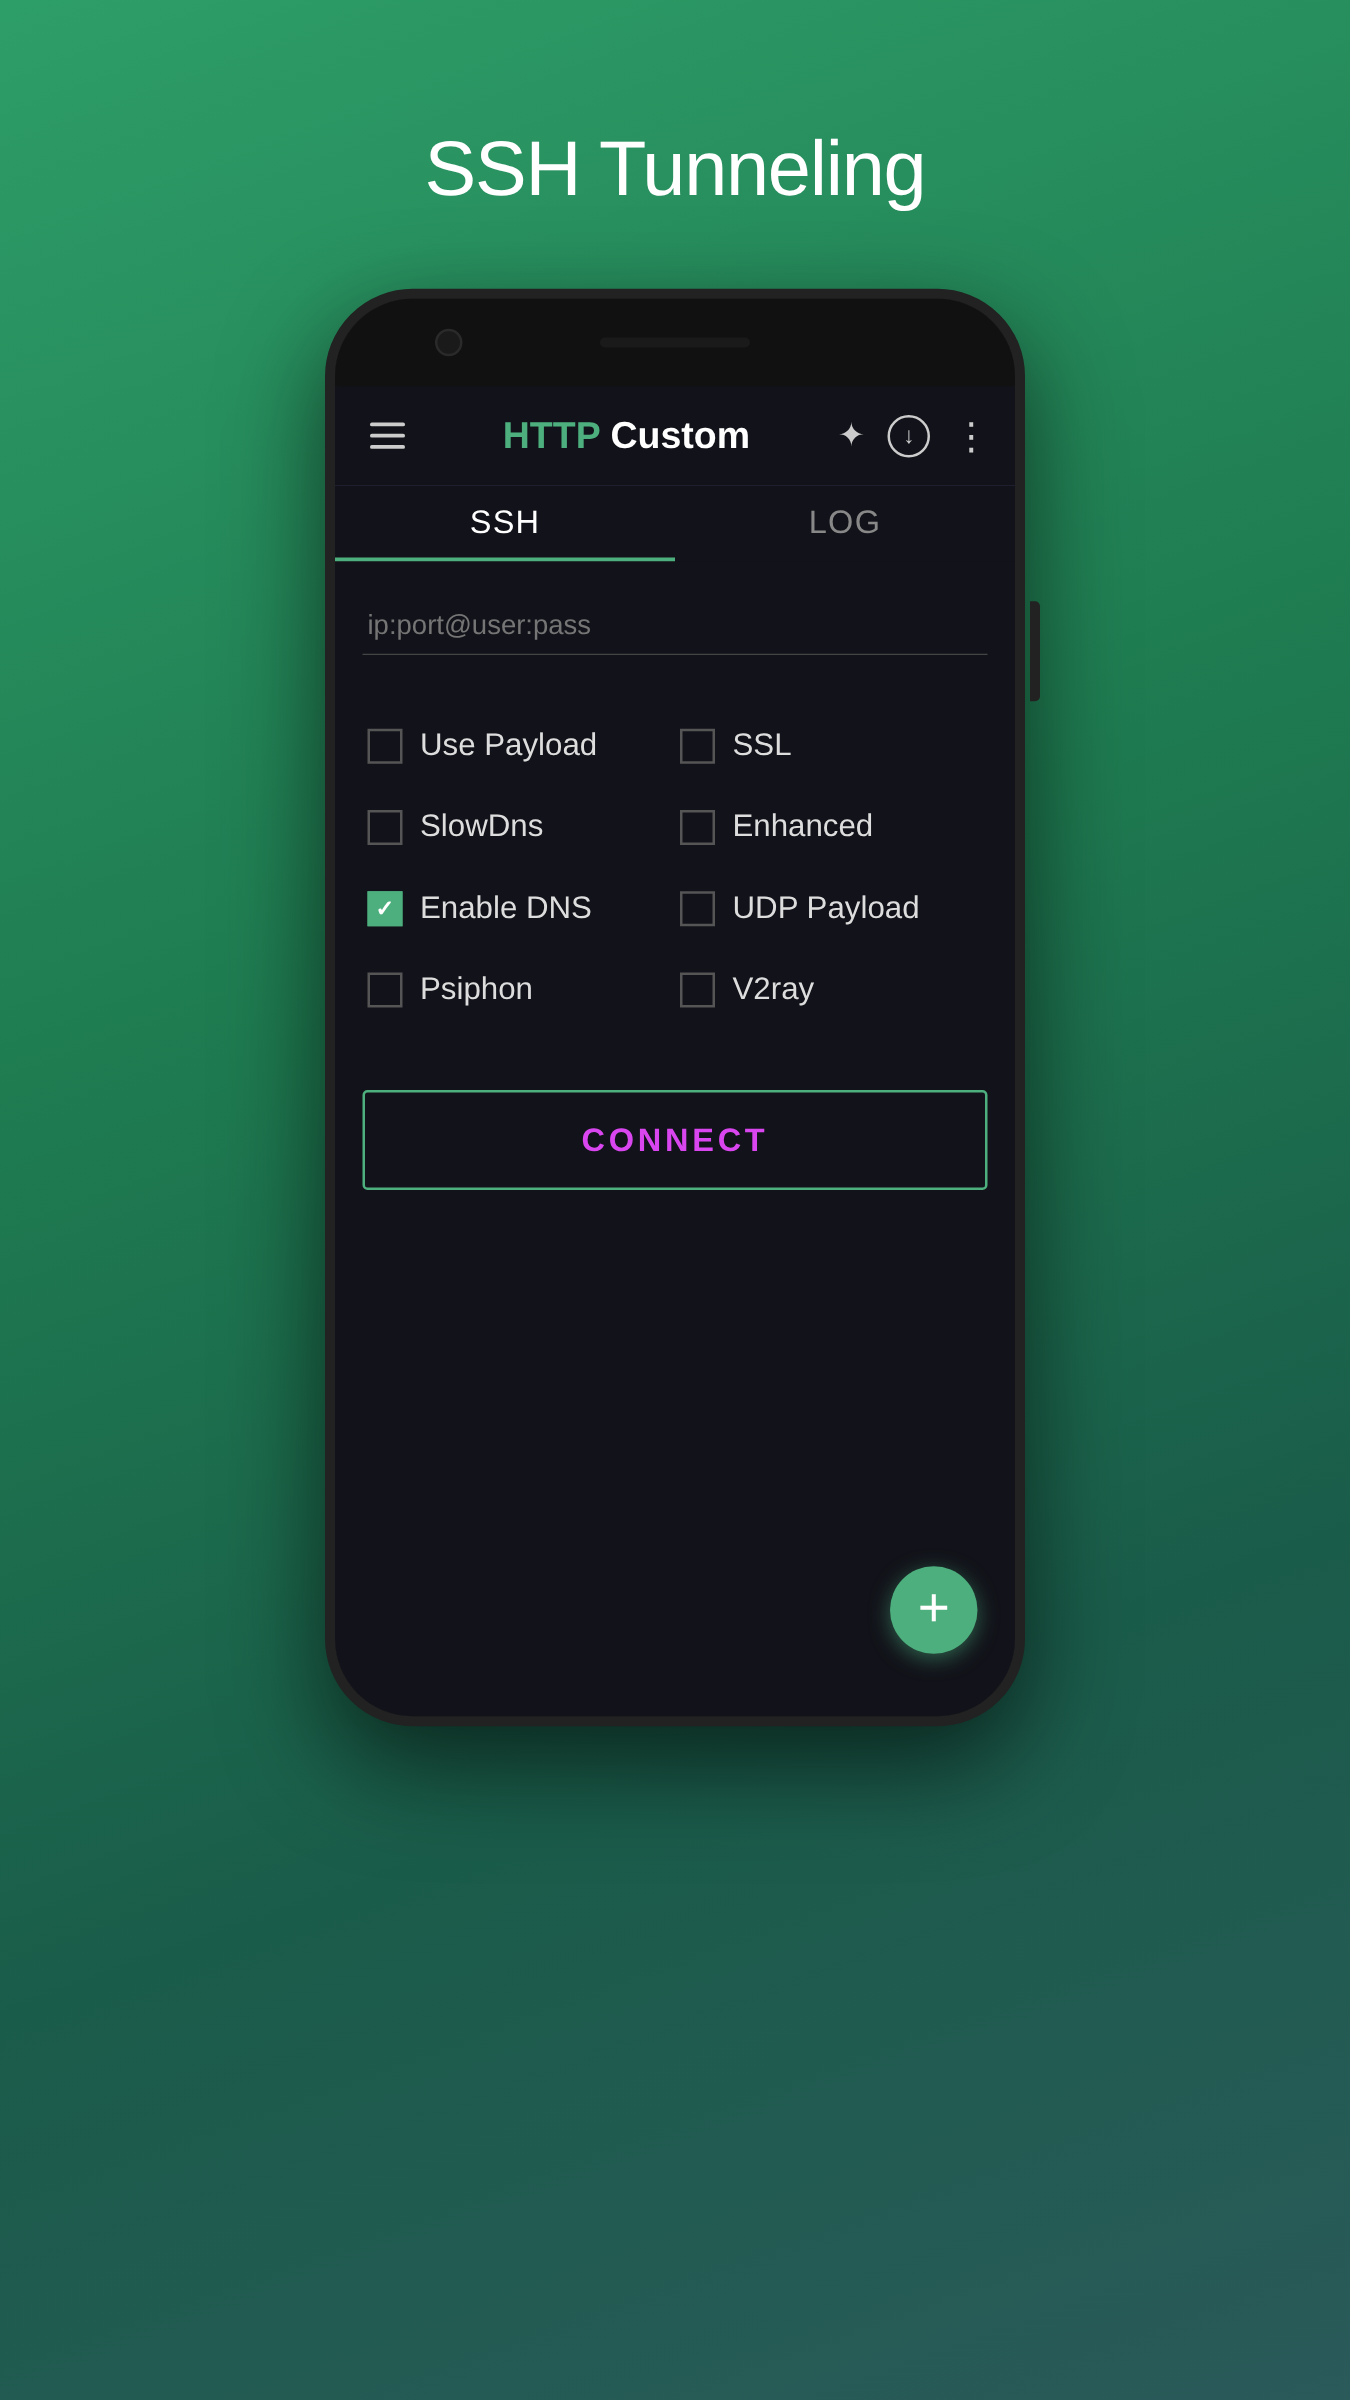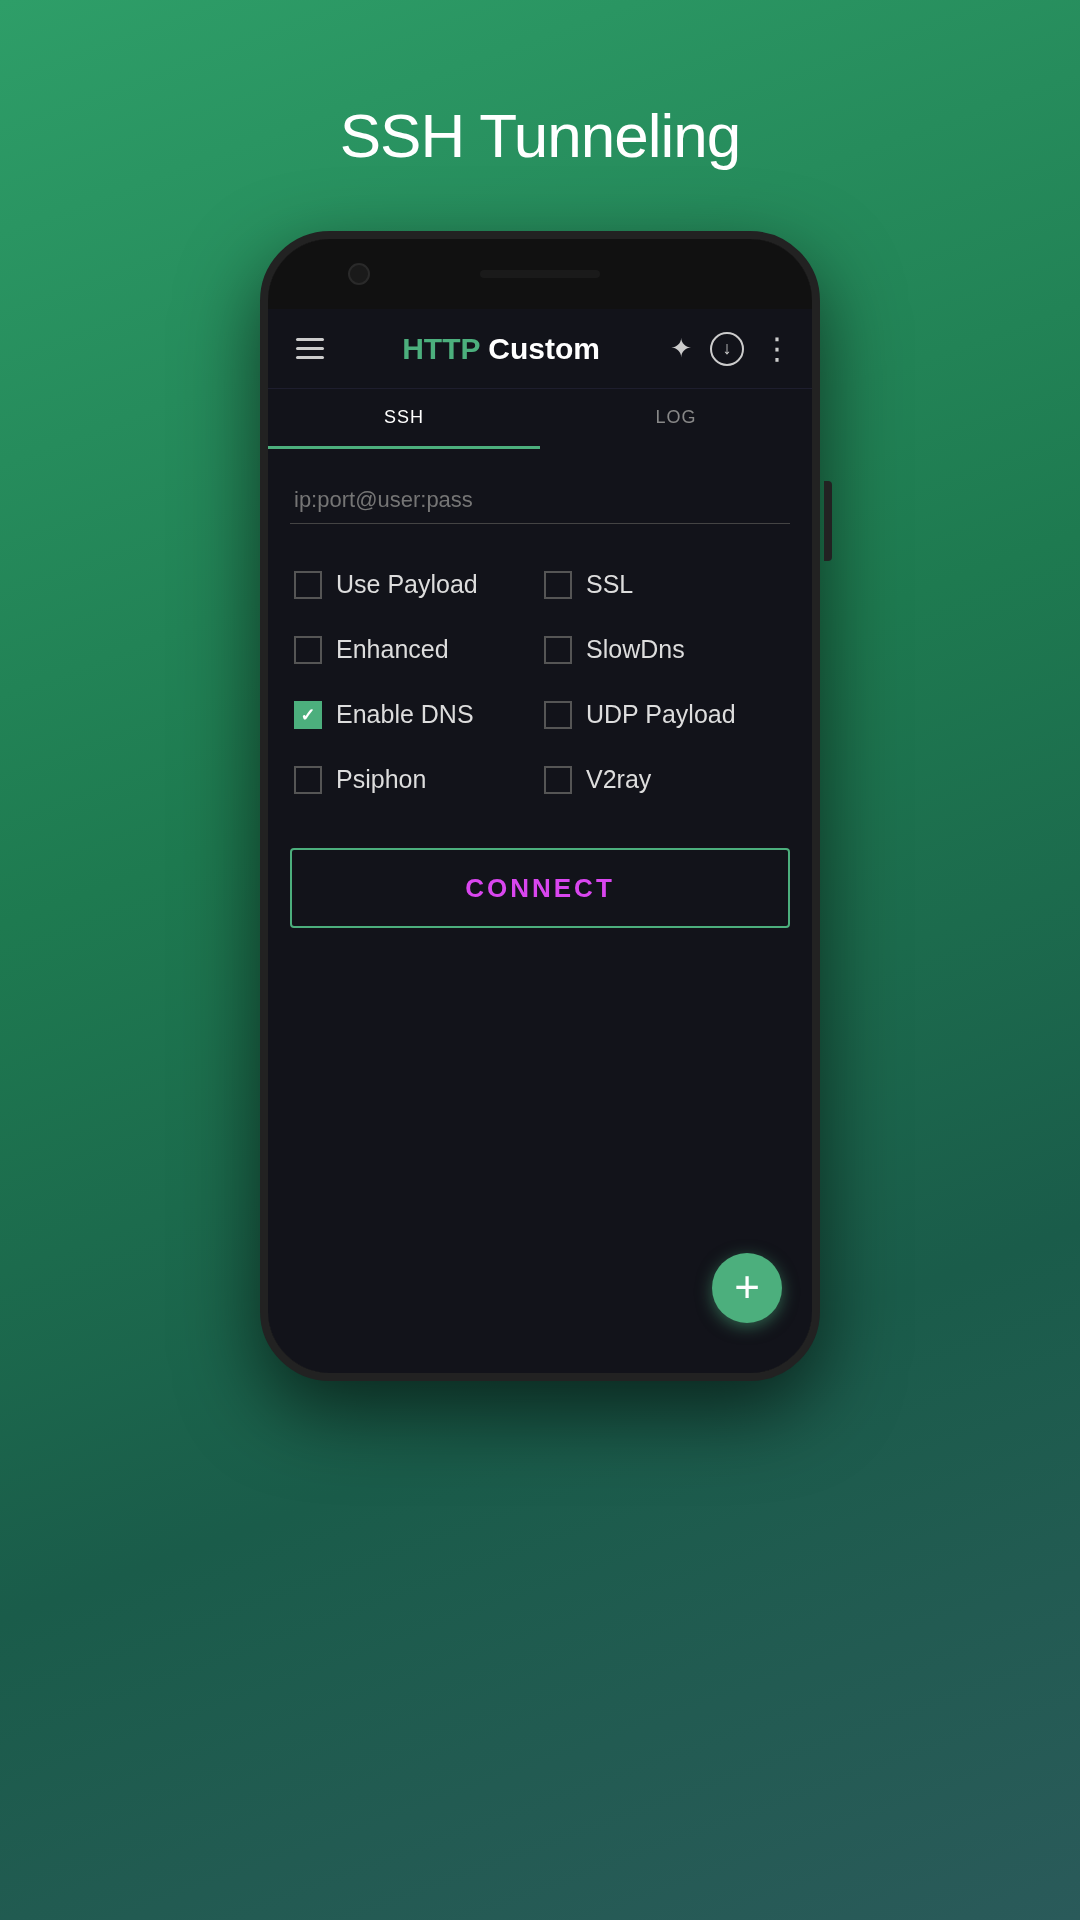--- a/index.html
+++ b/index.html
@@ -173,39 +173,39 @@
       background: #12131a;
     }
 
     .tab {
       flex: 1;
       height: 60px;
       display: flex;
       align-items: center;
       justify-content: center;
       color: #888888;
-      font-size: 18px;
+      font-size: 26px;
       font-weight: 500;
       letter-spacing: 1px;
       cursor: pointer;
       border-bottom: 3px solid transparent;
     }
 
     .tab.active {
       color: #ffffff;
       border-bottom: 3px solid #4caf7d;
     }
 
     
     .content-area {
       flex: 1;
       padding: 28px 22px;
       display: flex;
       flex-direction: column;
-      gap: 0;
+      gap: 12px;
     }
 
     
     .ssh-input-wrapper {
       margin-bottom: 28px;
     }
 
     .ssh-input {
       width: 100%;
       background: transparent;
@@ -352,26 +352,26 @@
             <span class="checkbox-label">Use Payload</span>
           </div>
 
           <div class="checkbox-row">
             <div class="checkbox"></div>
             <span class="checkbox-label">SSL</span>
           </div>
 
           <div class="checkbox-row">
             <div class="checkbox"></div>
+            <span class="checkbox-label">SlowDns</span>
+          </div>
+
+          <div class="checkbox-row">
+            <div class="checkbox"></div>
             <span class="checkbox-label">Enhanced</span>
-          </div>
-
-          <div class="checkbox-row">
-            <div class="checkbox"></div>
-            <span class="checkbox-label">SlowDns</span>
           </div>
 
           <div class="checkbox-row">
             <div class="checkbox checked"></div>
             <span class="checkbox-label">Enable DNS</span>
           </div>
 
           <div class="checkbox-row">
             <div class="checkbox"></div>
             <span class="checkbox-label">UDP Payload</span>

